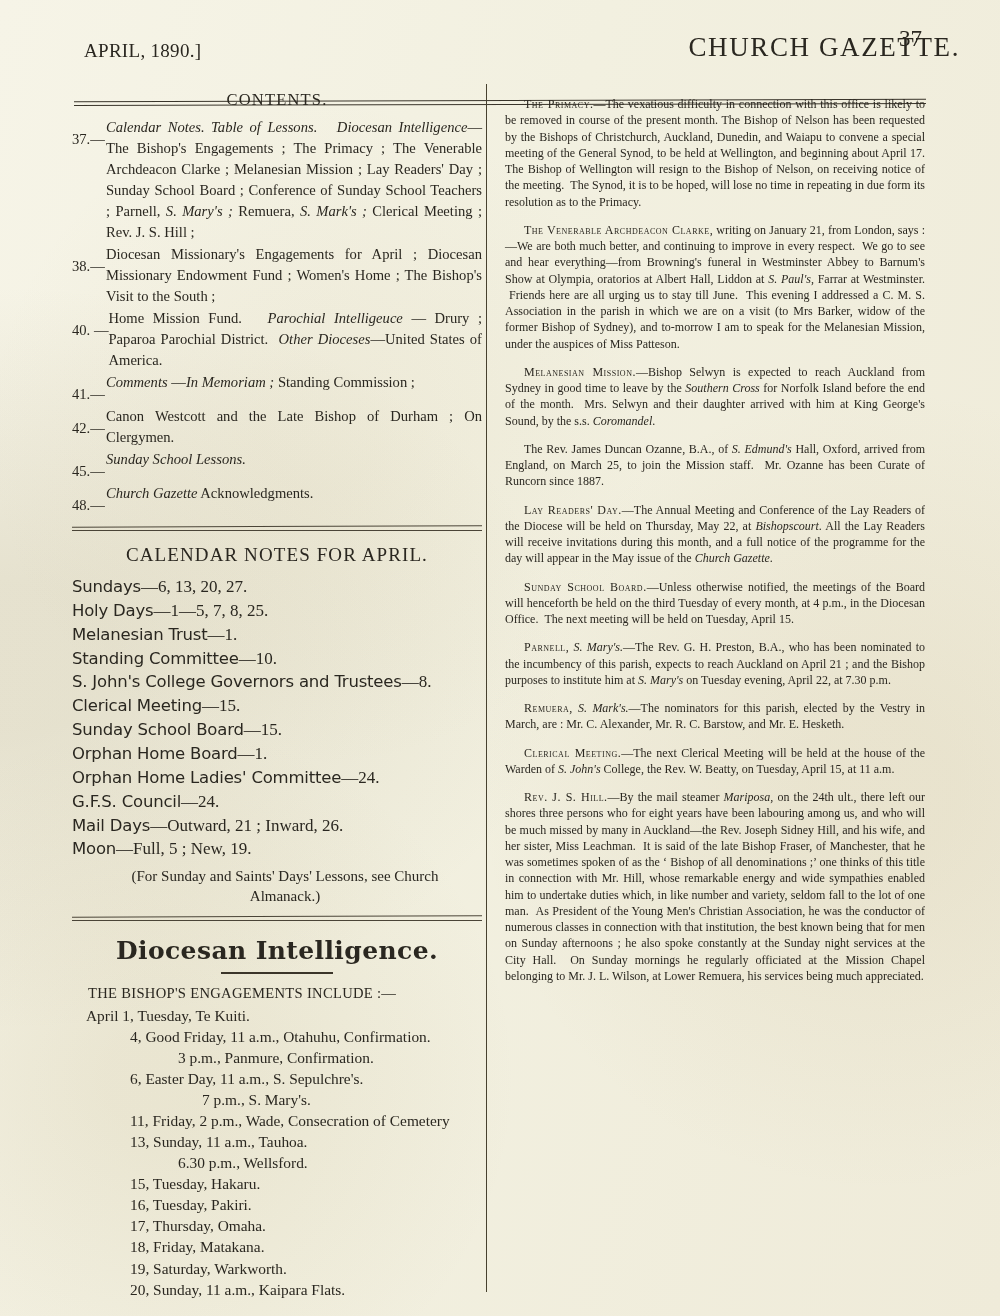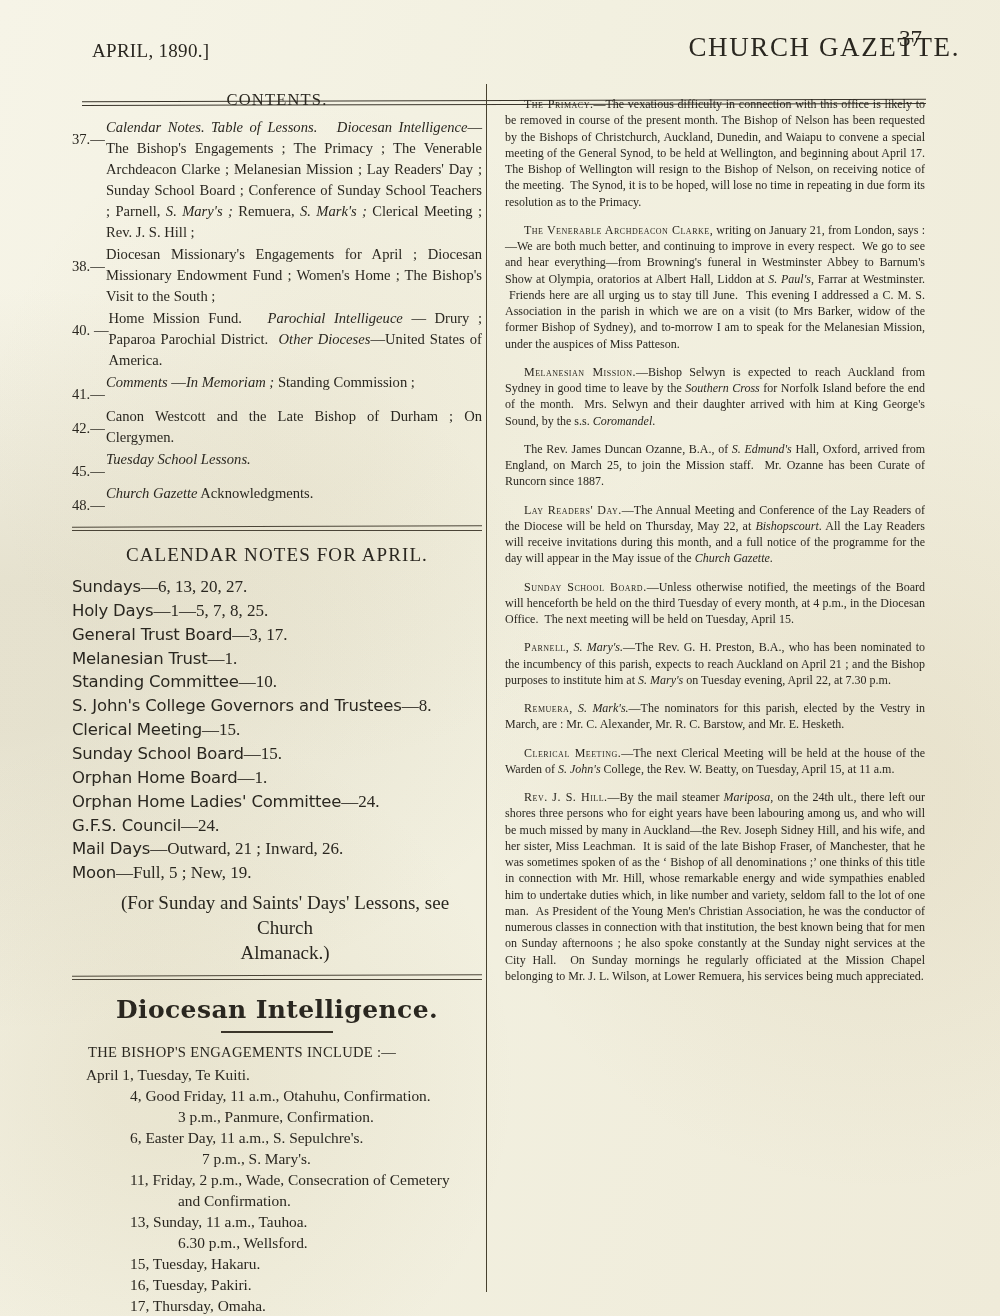--- a/index.html
+++ b/index.html
@@ -18,21 +18,21 @@
     background:
       radial-gradient(circle at 16% 82%, rgba(170,150,95,.13) 0 4%, transparent 26%),
       radial-gradient(circle at 32% 33%, rgba(180,160,110,.08) 0 5%, transparent 30%),
       radial-gradient(circle at 88% 60%, rgba(170,145,90,.10) 0 6%, transparent 34%),
       radial-gradient(ellipse at 0% 50%, rgba(150,135,90,.16) 0 8%, transparent 40%),
       linear-gradient(105deg, #f6f4e7 0%, #f2f0e0 45%, #efebd9 100%);
   }
   .page { position:absolute; inset:0; z-index:2; }
 
   
-  .masthead{ position:absolute; left:8px; right:0; top:26px; height:46px; }
+  .masthead{ position:absolute; left:0; right:0; top:26px; height:46px; }
   .issue-date{
     position:absolute; left:84px; top:14px;
     font-size:19px; letter-spacing:.6px;
   }
   .gazette-title{
     position:absolute; left:0; right:0; top:6px;
     text-align:right; font-size:27px; letter-spacing:1.6px;
     padding-right:40px;
   }
   .folio{
@@ -86,21 +86,21 @@
     margin:12px 0 9px 0;
   }
   .calendar-list{ font-size:17.5px; line-height:1.345; }
   .cal-row{ white-space:nowrap; }
   .cal-label{
     font-family:"DejaVu Sans", sans-serif;
     font-size:16.5px; letter-spacing:-.2px;
   }
   .cal-val{ font-family:"Liberation Serif", serif; font-size:17px; }
   .calendar-note{
-    font-size:19px; line-height:1.3; text-align:center;
+    font-size:15px; line-height:1.3; text-align:center;
     margin:6px 14px 0 30px;
   }
   .calendar-note .ln2{ display:block; }
 
   
   .di-heading{
     text-align:center;
     font-family:"DejaVu Serif", serif;
     font-weight:bold;
     font-size:25px; letter-spacing:.4px;
@@ -168,35 +168,34 @@
           <div class="contents-item">
             <span class="contents-num">41.—</span>
             <span class="contents-text"><i>Comments</i> —<i>In Memoriam ;</i> Standing Commission ;</span>
           </div>
           <div class="contents-item">
             <span class="contents-num">42.—</span>
             <span class="contents-text">Canon Westcott and the Late Bishop of Durham ; On Clergymen.</span>
           </div>
           <div class="contents-item">
             <span class="contents-num">45.—</span>
-            <span class="contents-text"><i>Tuesday School Lessons.</i></span>
+            <span class="contents-text"><i>Sunday School Lessons.</i></span>
           </div>
           <div class="contents-item">
             <span class="contents-num">48.—</span>
             <span class="contents-text"><i>Church Gazette</i> Acknowledgments.</span>
           </div>
         </div>
 
       <div class="rule-thin-double"></div>
 
       <div class="calendar-heading">CALENDAR NOTES FOR APRIL.</div>
       <div class="calendar-list" id="calendar-list">
           <div class="cal-row"><span class="cal-label">Sundays</span><span class="cal-val">—6, 13, 20, 27.</span></div>
           <div class="cal-row"><span class="cal-label">Holy Days</span><span class="cal-val">—1—5, 7, 8, 25.</span></div>
-          <div class="cal-row"><span class="cal-label">General Trust Board</span><span class="cal-val">—3, 17.</span></div>
           <div class="cal-row"><span class="cal-label">Melanesian Trust</span><span class="cal-val">—1.</span></div>
           <div class="cal-row"><span class="cal-label">Standing Committee</span><span class="cal-val">—10.</span></div>
           <div class="cal-row"><span class="cal-label">S. John's College Governors and Trustees</span><span class="cal-val">—8.</span></div>
           <div class="cal-row"><span class="cal-label">Clerical Meeting</span><span class="cal-val">—15.</span></div>
           <div class="cal-row"><span class="cal-label">Sunday School Board</span><span class="cal-val">—15.</span></div>
           <div class="cal-row"><span class="cal-label">Orphan Home Board</span><span class="cal-val">—1.</span></div>
           <div class="cal-row"><span class="cal-label">Orphan Home Ladies' Committee</span><span class="cal-val">—24.</span></div>
           <div class="cal-row"><span class="cal-label">G.F.S. Council</span><span class="cal-val">—24.</span></div>
           <div class="cal-row"><span class="cal-label">Mail Days</span><span class="cal-val">—Outward, 21 ; Inward, 26.</span></div>
           <div class="cal-row"><span class="cal-label">Moon</span><span class="cal-val">—Full, 5 ; New, 19.</span></div>
@@ -212,21 +211,20 @@
       <div class="di-underline"></div>
 
       <div class="engage-title sc">THE BISHOP'S ENGAGEMENTS INCLUDE :—</div>
       <div class="engage-list" id="engagements-list">
           <div class="eng i0">April  1, Tuesday, Te Kuiti.</div>
           <div class="eng i2">4, Good Friday, 11 a.m., Otahuhu, Confirmation.</div>
           <div class="eng i3">3 p.m., Panmure, Confirmation.</div>
           <div class="eng i2">6, Easter Day, 11 a.m., S. Sepulchre's.</div>
           <div class="eng i4">7 p.m., S. Mary's.</div>
           <div class="eng i2">11, Friday, 2 p.m., Wade, Consecration of Cemetery</div>
-          <div class="eng i3">and Confirmation.</div>
           <div class="eng i2">13, Sunday, 11 a.m., Tauhoa.</div>
           <div class="eng i3">6.30 p.m., Wellsford.</div>
           <div class="eng i2">15, Tuesday, Hakaru.</div>
           <div class="eng i2">16, Tuesday, Pakiri.</div>
           <div class="eng i2">17, Thursday, Omaha.</div>
           <div class="eng i2">18, Friday, Matakana.</div>
           <div class="eng i2">19, Saturday, Warkworth.</div>
           <div class="eng i2">20, Sunday, 11 a.m., Kaipara Flats.</div>
         </div>
     </div>

